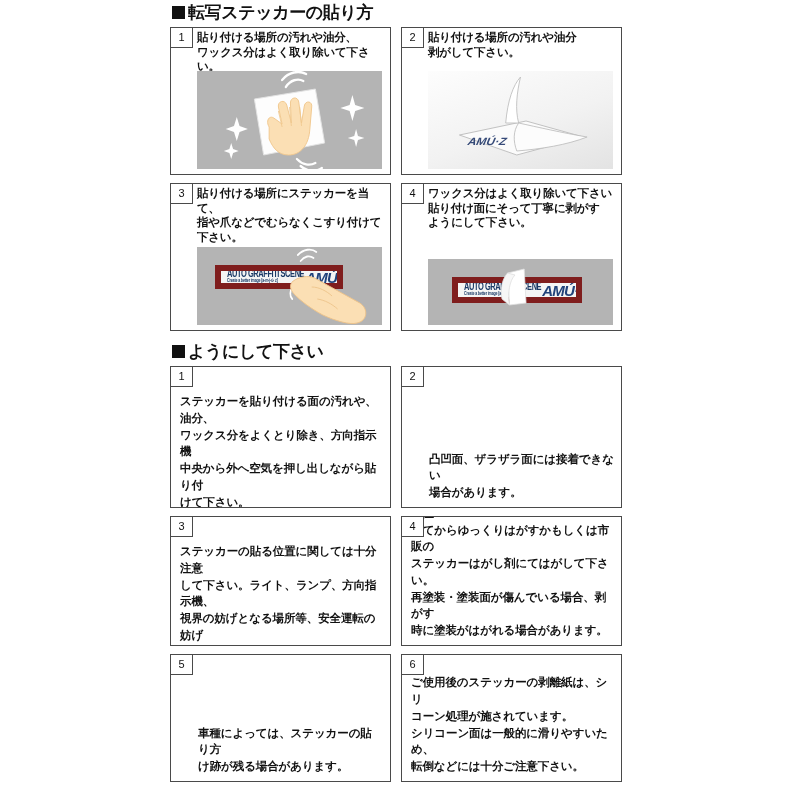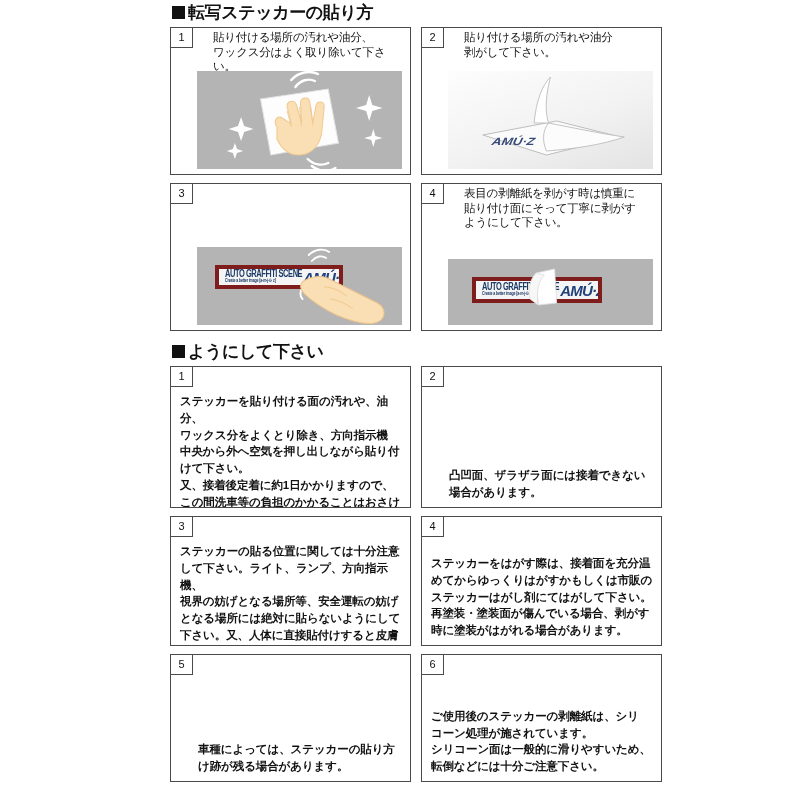--- a/index.html
+++ b/index.html
@@ -19,21 +19,21 @@
   .page {
     position: absolute;
     left: 0; top: 0;
     width: 800px; height: 800px;
   }
 
   .content {
     position: absolute;
     left: 170px;
     top: 4px;
-    width: 492px;
+    width: 452px;
   }
 
   
   .section-head {
     display: flex;
     align-items: center;
     font-size: 17px;
     font-weight: bold;
     letter-spacing: -0.4px;
     line-height: 1;
@@ -82,25 +82,25 @@
     color: #111;
     background: #fff;
   }
 
   
   .panel-top {
     height: 148px;
   }
   .panel-top .cap {
     position: absolute;
-    left: 42px;
+    left: 26px;
     top: 2px;
     right: 4px;
     font-size: 11.5px;
-    font-weight: normal;
+    font-weight: bold;
     line-height: 1.28;
     letter-spacing: -0.2px;
     white-space: pre-line;
   }
   .figure {
     position: absolute;
     left: 26px;
     right: 8px;
     bottom: 5px;
     overflow: hidden;
@@ -135,21 +135,21 @@
   .row-a .panel-note { height: 142px; }
   .row-b .panel-note { height: 130px; }
   .row-c .panel-note { height: 128px; }
 
   .gap-after-top { height: 12px; }
 
   
   .sticker {
     position: absolute;
     background: #f4f4f4;
-    border: 4px solid #7f1d1d;
+    border: 6px solid #7f1d1d;
     box-sizing: border-box;
     display: flex;
     align-items: center;
     overflow: hidden;
   }
   .st-left {
     padding-left: 6px;
     display: flex;
     flex-direction: column;
     justify-content: center;
@@ -253,20 +253,23 @@
             <g>
               <path d="M84,52 C86,30 92,14 100,6 C96,22 94,38 98,52 Z" fill="#ffffff" stroke="#bdbdbd" stroke-width="0.9"></path>
               <path d="M98,52 C118,56 146,62 172,66 C150,74 122,78 96,80 C92,70 92,60 98,52 Z" fill="#fcfcfc" stroke="#bdbdbd" stroke-width="0.9"></path>
             </g>
           </svg>
         </div>
       </div>
 
       <div class="panel panel-top">
         <div class="step-num">3</div>
+        <div class="cap">貼り付ける場所にステッカーを当て、
+指や爪などでむらなくこすり付けて
+下さい。</div>
         <div class="figure fig-gray" style="height:78px;">
           <div class="sticker" style="left:18px; top:18px; width:128px; height:24px;">
             <div class="st-left">
               <div class="st-title">AUTO GRAFFITI SCENE</div>
               <div class="st-sub">Create a better image  [a·m·j·ú· z]</div>
             </div>
             <div class="st-logo">AMÚ·Z</div>
           </div>
           <svg viewBox="0 0 200 78" width="100%" height="100%" preserveAspectRatio="none" style="position:absolute; left:0; top:0;">
             <g fill="none" stroke="#ffffff" stroke-width="1.8" stroke-linecap="round">
@@ -279,21 +282,21 @@
                        C165,78 150,74 136,68 C124,62 112,54 105,47 C100,42 100,37 104,34 Z"></path>
               <path d="M124,40 C132,40 140,44 146,49" fill="none" stroke="#edc389" stroke-width="0.9"></path>
               <path d="M130,52 C138,53 146,57 152,62" fill="none" stroke="#edc389" stroke-width="0.9"></path>
             </g>
           </svg>
         </div>
       </div>
 
       <div class="panel panel-top">
         <div class="step-num">4</div>
-        <div class="cap">表目の剥離紙を剥がす時は慎重に
+        <div class="cap">ワックス分はよく取り除いて下さい
 貼り付け面にそって丁寧に剥がす
 ようにして下さい。</div>
         <div class="figure fig-gray" style="height:66px;">
           <div class="sticker" style="left:24px; top:18px; width:130px; height:26px;">
             <div class="st-left">
               <div class="st-title">AUTO GRAFFITI SCENE</div>
               <div class="st-sub">Create a better image  [a·m·j·ú· z]</div>
             </div>
             <div class="st-logo">AMÚ·Z</div>
           </div>

